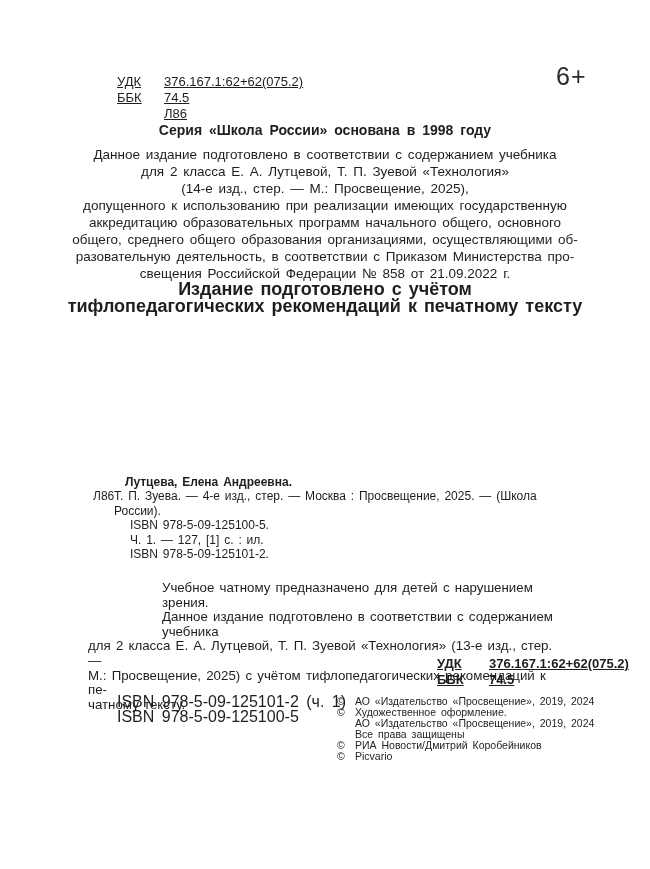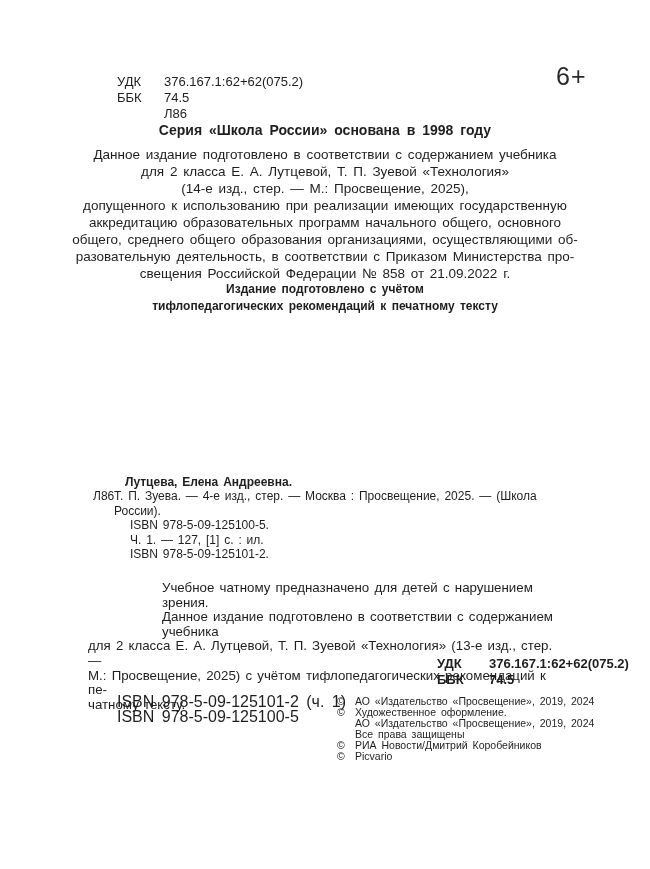--- a/index.html
+++ b/index.html
@@ -18,21 +18,21 @@
   }
 
   
   .top-codes {
     position: absolute;
     left: 117px;
     top: 74px;
     font-size: 13px;
     line-height: 16px;
   }
-  .code-row { display: flex; }
+  .code-row { display: flex; text-decoration: underline; }
   .code-row .code-label { width: 31px; }
   .code-row .code-value { white-space: nowrap; margin-left: 16px; }
 
   
   .age-badge {
     position: absolute;
     left: 556px;
     top: 62px;
     font-size: 25px;
     font-weight: 400;
@@ -64,21 +64,21 @@
     word-spacing: 2px;
   }
 
   
   .tiflo-note {
     position: absolute;
     left: 0;
     top: 281px;
     width: 100%;
     text-align: center;
-    font-size: 12px;
+    font-size: 18px;
     font-weight: 700;
     line-height: 17px;
     word-spacing: 2px;
   }
 
   
   .catalog-card {
     position: absolute;
     left: 88px;
     top: 475px;

